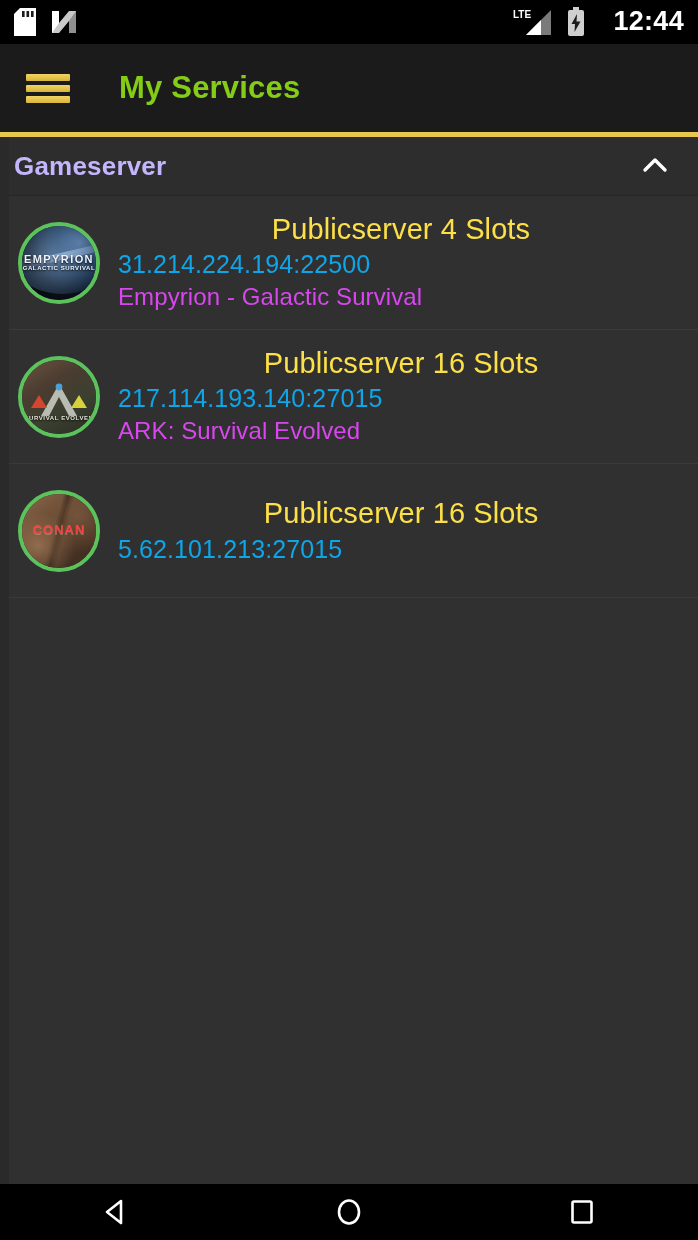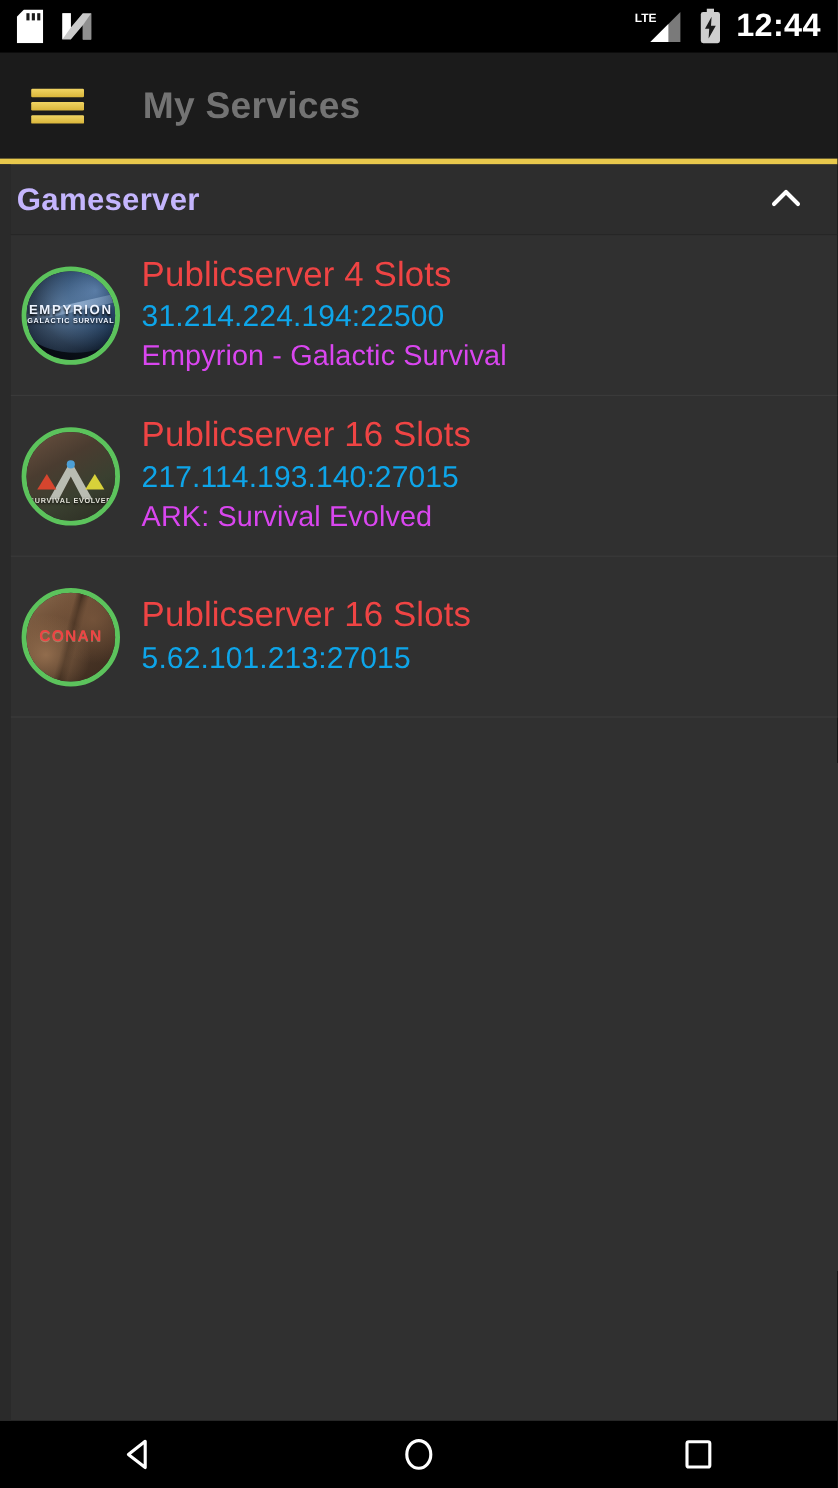--- a/index.html
+++ b/index.html
@@ -12,33 +12,33 @@
   .phone { position:relative; width:698px; height:1240px; background:#303030; }
 
   
   .statusbar {
     position:relative; height:44px; background:#000000;
     display:flex; align-items:center; padding:0 14px;
   }
   .sb-left { display:flex; align-items:center; gap:14px; }
   .sb-right { margin-left:auto; display:flex; align-items:center; gap:11px; }
   .sb-time { color:#ffffff; font-size:27px; font-weight:bold; letter-spacing:.3px;
-             line-height:1; padding-bottom:2px; }
+             line-height:1; padding-bottom:2px;margin-left:16px; }
   .icon-svg { display:block; }
 
   
   .toolbar {
     position:relative; height:88px; background:#1b1b1b;
     display:flex; align-items:center; padding:0 0 0 26px;
   }
   .hamburger { width:44px; height:33px; display:flex; flex-direction:column;
                justify-content:space-between; cursor:pointer; padding:2px 0; }
   .hamburger span { display:block; height:7px; width:100%; border-radius:1px;
                     background:linear-gradient(#f0d463,#d9b53a); }
-  .toolbar-title { color:#737373; font-size:31px; font-weight:bold;
+  .toolbar-title { color:#84cc16; font-size:31px; font-weight:bold;
                    margin-left:49px; letter-spacing:.2px; }
   .accent-rule { height:5px; background:#e8c84c; }
 
   
   .section-header {
     height:59px; background:#2d2d2d; display:flex; align-items:center;
     padding:0 26px 0 14px; border-bottom:1px solid #262626;
   }
   .section-title { color:#c4b5fd; font-size:26px; font-weight:bold; letter-spacing:.2px; }
   .section-chevron { margin-left:auto; display:flex; align-items:center; }
@@ -97,21 +97,21 @@
     content:""; position:absolute; inset:0;
     background:
       radial-gradient(ellipse at 22% 70%, rgba(160,120,85,.8), transparent 46%),
       radial-gradient(ellipse at 75% 30%, rgba(120,86,60,.85), transparent 50%),
       linear-gradient(105deg, transparent 44%, rgba(25,16,10,.8) 50%, transparent 57%);
   }
   .lbl-conan { color:#ef4444; font-size:13px; letter-spacing:1px;
                text-shadow:0 1px 0 rgba(230,200,170,.35); }
 
   .item-text { flex:1 1 auto; min-width:0; }
-  .item-title { color:#ef4444; font-size:29px; line-height:1.18; letter-spacing:.1px; }
+  .item-title { color:#fde047; font-size:29px; line-height:1.18; letter-spacing:.1px;text-align:center; }
   .item-addr  { color:#0ea5e9; font-size:25px; line-height:1.28; margin-top:2px; letter-spacing:.1px; }
   .item-game  { color:#d946ef; font-size:24px; line-height:1.28; margin-top:2px; letter-spacing:.1px; }
 
   
   .edge-scrim {
     position:absolute; left:0; top:137px; width:9px; bottom:56px;
     background:#2a2a2a; z-index:5; pointer-events:none;
   }
 
   

